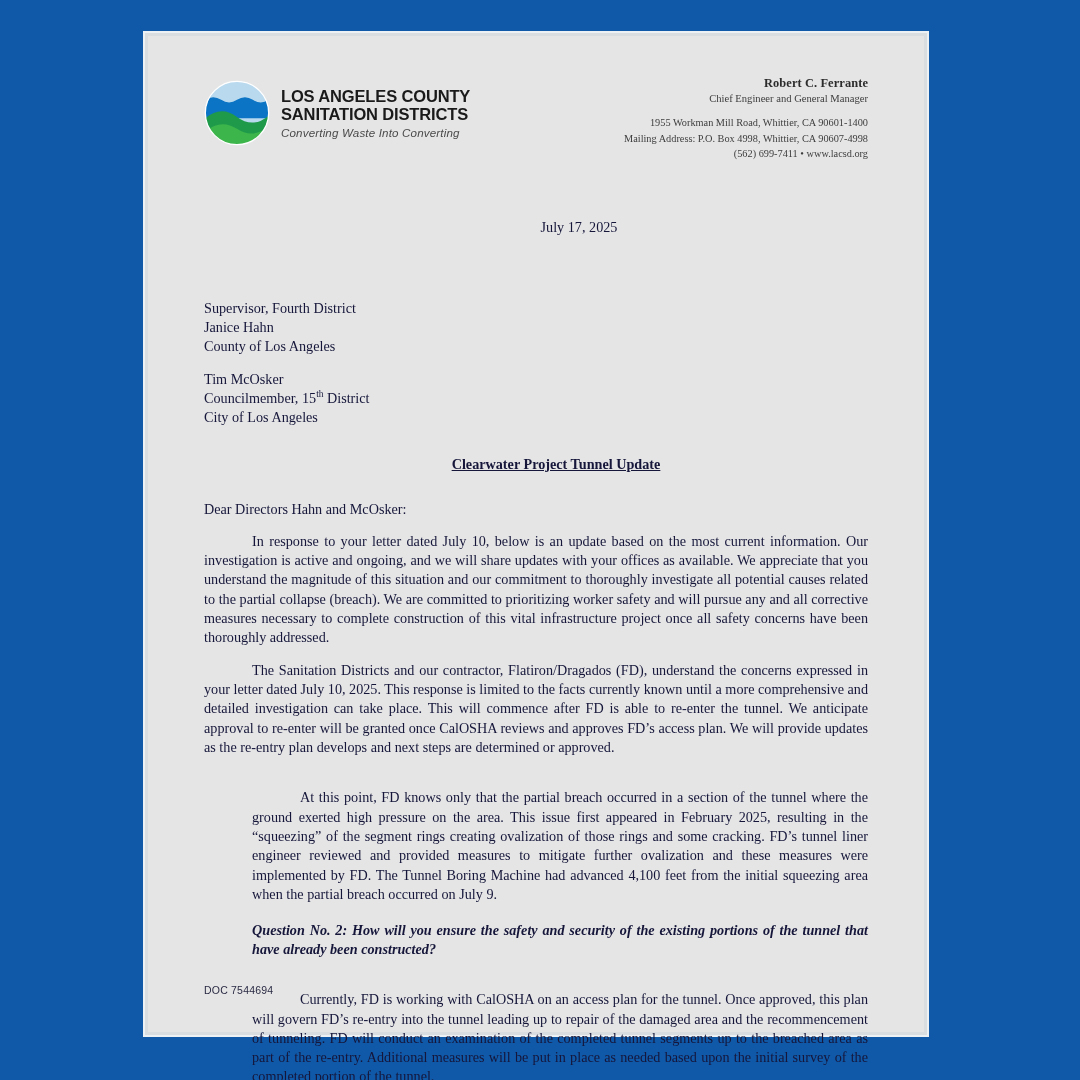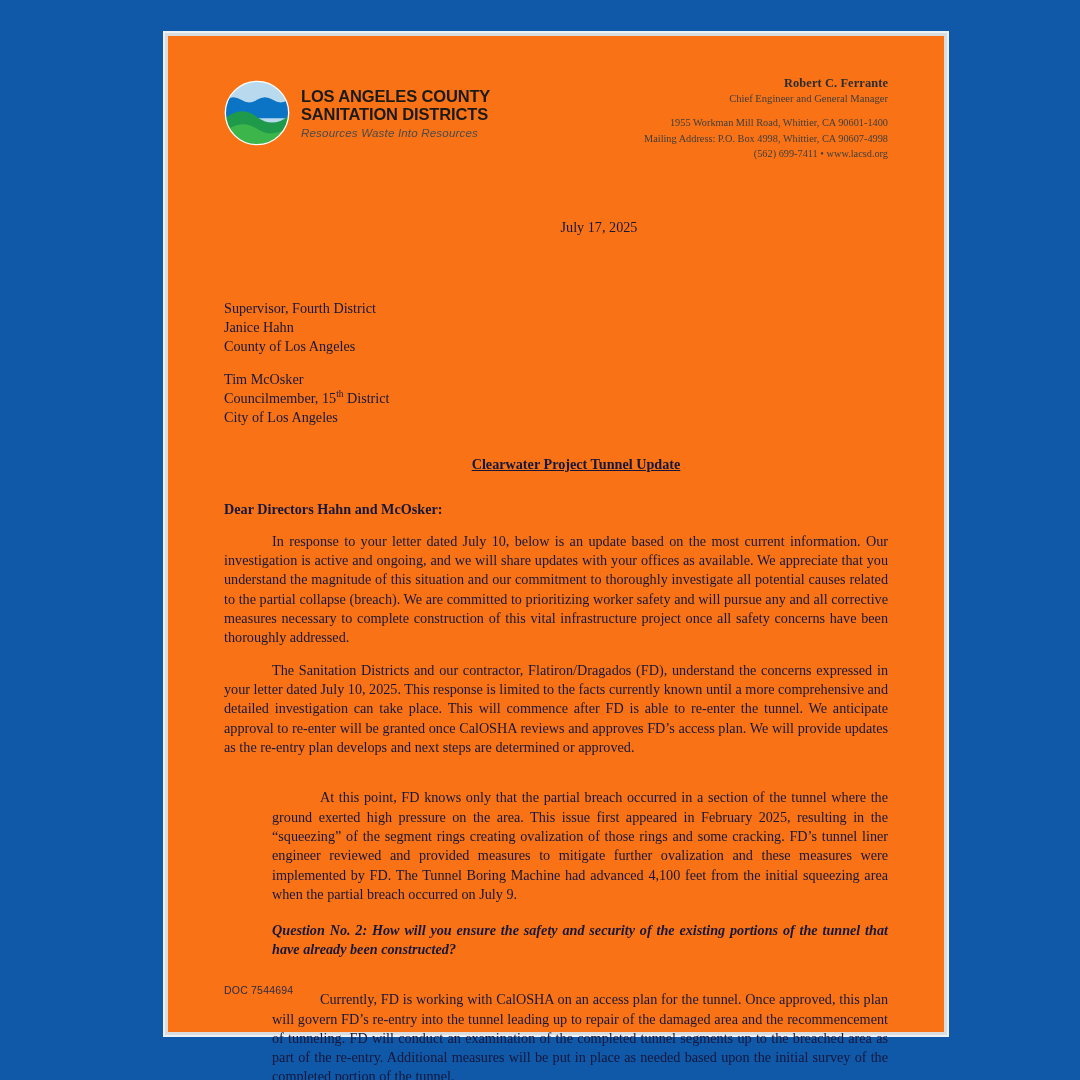--- a/index.html
+++ b/index.html
@@ -14,25 +14,25 @@
     overflow: hidden;
   }
   #viewport {
     position: relative;
     width: 1080px;
     height: 1080px;
   }
   
   .page {
     position: absolute;
-    left: 168px;
+    left: 148px;
     top: 36px;
     width: 776px;
     height: 996px;
-    background: #f97316;
+    background: #e5e5e5;
     box-sizing: border-box;
     box-shadow: 0 0 0 3px #d9dde0, 0 0 0 5px #eef1f3;
     padding-left: 20px;
   }
   .page-inner {
     position: absolute;
     left: 0;
     top: 0;
     right: 0;
     bottom: 0;
@@ -131,21 +131,21 @@
   }
   .subject {
     text-align: center;
     font-weight: bold;
     text-decoration: underline;
     margin-top: 28px;
     margin-left: 40px;
   }
   .salutation {
     margin-top: 26px;
-    font-weight: bold;
+    font-weight: normal;
   }
   p.body-par {
     margin: 13px 0 0 0;
     text-indent: 48px;
     text-align: justify;
     line-height: 1.36;
   }
   p.question {
     margin: 17px 0 0 0;
     padding-left: 48px;
@@ -192,21 +192,21 @@
                 <path d="M2 30 Q14 22 26 30 Q38 38 50 30 Q62 22 74 30 Q86 38 98 30 L98 58 L2 58 Z" fill="#0b74c4"></path>
                 <path d="M2 58 Q26 38 50 56 Q74 74 98 54 L98 100 L2 100 Z" fill="#1f9a4a"></path>
                 <path d="M2 78 Q26 58 50 74 Q74 90 98 70 L98 100 L2 100 Z" fill="#3cb54a"></path>
               </g>
               <circle cx="50" cy="50" r="48" fill="none" stroke="#ffffff" stroke-width="2"></circle>
             </svg>
           </span>
           <span class="brand-text">
             <span class="brand-line">LOS ANGELES COUNTY</span>
             <span class="brand-line">SANITATION DISTRICTS</span>
-            <span class="brand-tagline">Resources Waste Into Resources</span>
+            <span class="brand-tagline">Converting Waste Into Converting</span>
           </span>
         </div>
 
         <div class="contact">
           <span class="contact-name">Robert C. Ferrante</span>
           <span class="contact-title">Chief Engineer and General Manager</span>
           <span class="contact-addr first">1955 Workman Mill Road, Whittier, CA 90601-1400</span>
           <span class="contact-addr">Mailing Address: P.O. Box 4998, Whittier, CA 90607-4998</span>
           <span class="contact-addr">(562) 699-7411 • www.lacsd.org</span>
         </div>

